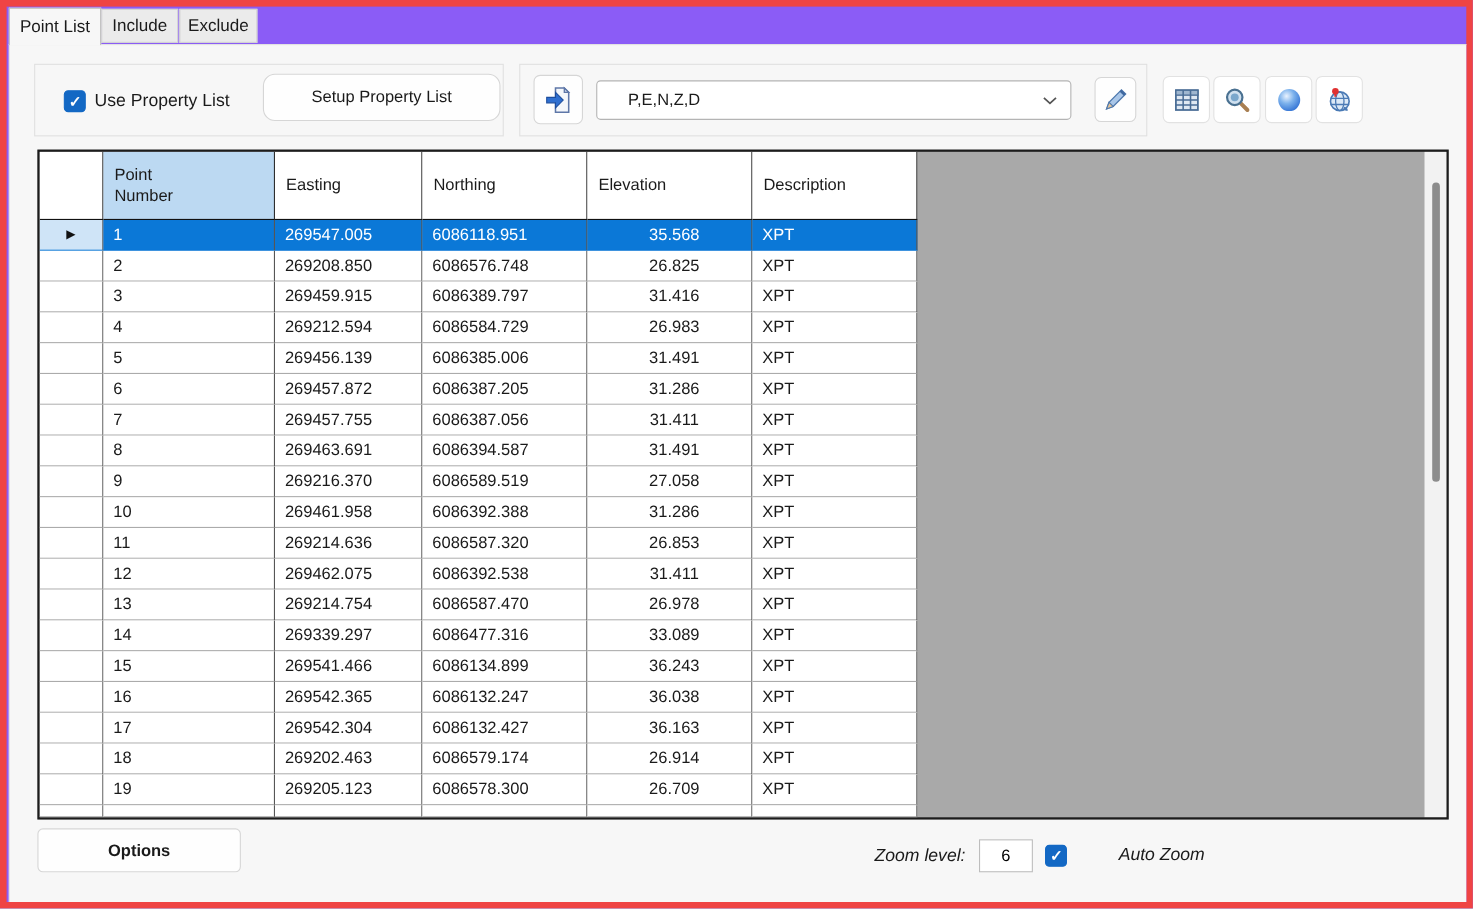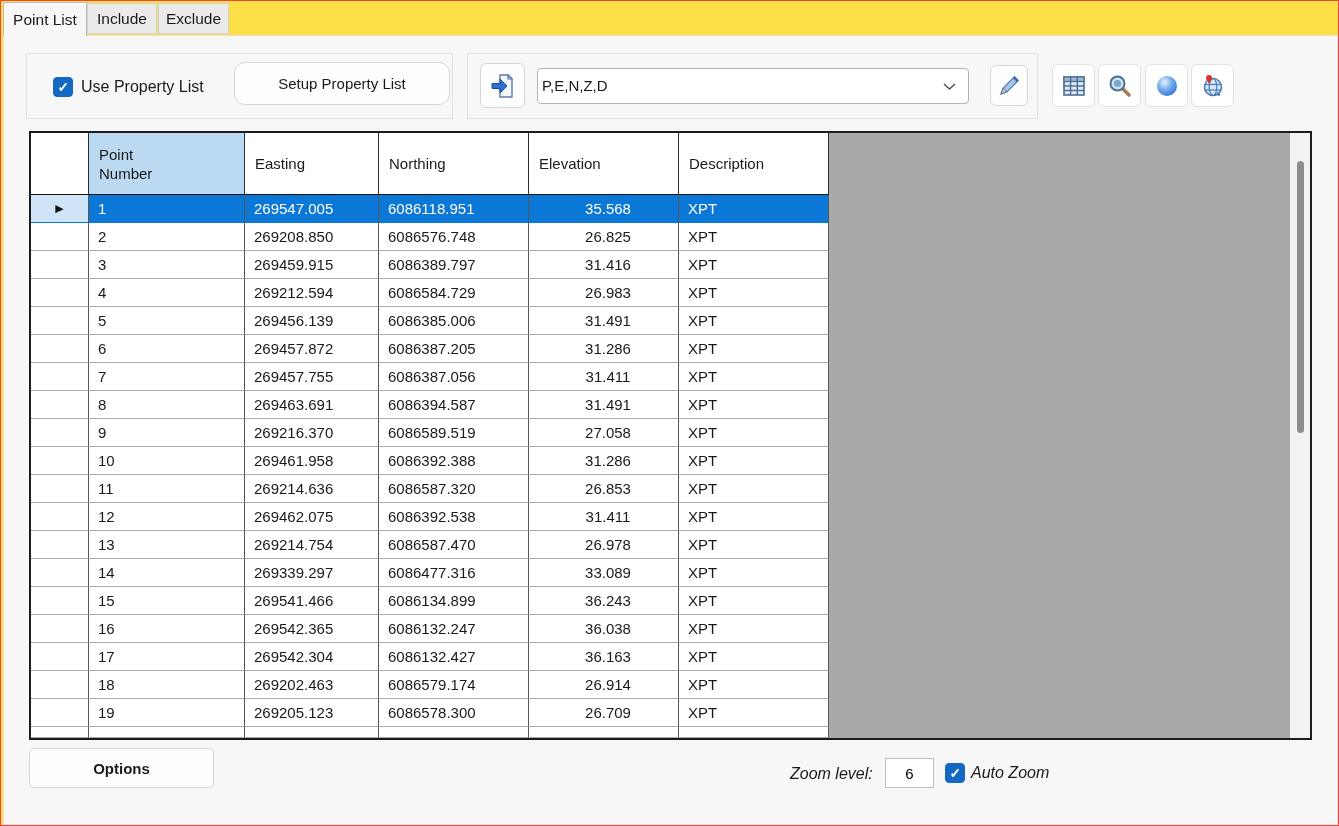--- a/index.html
+++ b/index.html
@@ -1,18 +1,18 @@
 <!DOCTYPE html>
 <html><head>
 <meta charset="utf-8">
 <style>
   * { margin:0; padding:0; box-sizing:border-box; }
   html,body { width:1339px; height:826px; }
   body { font-family:"Liberation Sans", sans-serif; color:#1a1a1a; background:#ececec; }
-  #window { position:relative; width:1339px; height:826px; background:#fde047; border:1px solid #ef4444; overflow:hidden; }
+  #window { position:relative; width:1339px; height:826px; background:#8b5cf6; border:6px solid #ef4444; overflow:hidden; }
 
   
   .tab { position:absolute; top:2px; height:31px; display:flex; align-items:center; justify-content:center;
          font-size:15.5px; background:#ebebeb; border:1px solid #d2d2d2; cursor:default; }
   .tab.active { top:1px; height:34px; background:#f7f7f7; border:1px solid #bdbdbd; border-bottom:none; z-index:3; }
   #tab-pointlist { left:2px; width:84px; }
   #tab-include  { left:86px; width:70px; }
   #tab-exclude  { left:157px; width:71px; }
 
   
@@ -29,21 +29,21 @@
   .checkbox.on { background:#1368c4; border-color:#1368c4; }
   .checkbox.on::after { content:"✓"; position:absolute; left:3.5px; top:1px; color:#fff; font-size:14px; font-weight:bold; }
   .cblabel { position:absolute; font-size:16px; line-height:20px; z-index:4; white-space:nowrap; }
 
   .btn { position:absolute; background:#fefefe; border:1px solid #d6d6d6; border-radius:5px;
          display:flex; align-items:center; justify-content:center; font-size:15px; cursor:pointer; z-index:4; }
 
   
   .combo { position:absolute; left:536px; top:67px; width:432px; height:36px; background:#fff;
            border:1px solid #b4b4b4; border-radius:4px; font-size:15px; line-height:34px;
-           padding-left:4px; cursor:pointer; z-index:4; }
+           padding-left:28px; cursor:pointer; z-index:4; }
   .combo .chev { position:absolute; right:12px; top:13px; }
 
   
   .iconbtn { position:absolute; top:63px; width:43px; height:43px; background:#fff; border:1px solid #e2e2e2;
              border-radius:6px; display:flex; align-items:center; justify-content:center; cursor:pointer; z-index:4; }
 
   
   #ptable { position:absolute; left:28px; top:130px; width:1283px; height:609px; background:#a9a9a9;
             border:2px solid #1c1c1c; overflow:hidden; z-index:4; }
   .thead { display:flex; height:62px; }
@@ -70,21 +70,21 @@
   .vscroll { position:absolute; right:0; top:0; width:20px; height:100%; background:#f2f2f2; }
   .vthumb  { position:absolute; left:7px; width:7px; top:28px; height:272px; background:#8c8c8c; border-radius:4px; }
 
   
   #options-btn { left:28px; top:747px; width:185px; height:40px; font-weight:bold; }
   #status-box { position:absolute; left:233px; top:751px; width:542px; height:37px; border:1px solid #9c9c9c;
                 display:flex; align-items:center; justify-content:center; font-size:15px; font-style:italic; z-index:4; }
   #zoom-label { position:absolute; left:789px; top:764px; font-size:16px; font-style:italic; z-index:4; }
   #zoom-input { position:absolute; left:884px; top:757px; width:49px; height:30px; background:#fff;
                 border:1px solid #bdbdbd; text-align:center; font-size:15px; font-family:"Liberation Sans",sans-serif; z-index:4; }
-  #autozoom-label { font-style:italic; font-size:16px; }
+  #autozoom-label { font-style:italic; font-size:16px;margin-left:41px; }
 
   svg { display:block; }
 </style>
 </head>
 <body>
 
 <div id="window">
 
   <div class="tab active" id="tab-pointlist">Point List</div>
   <div class="tab" id="tab-include">Include</div>

